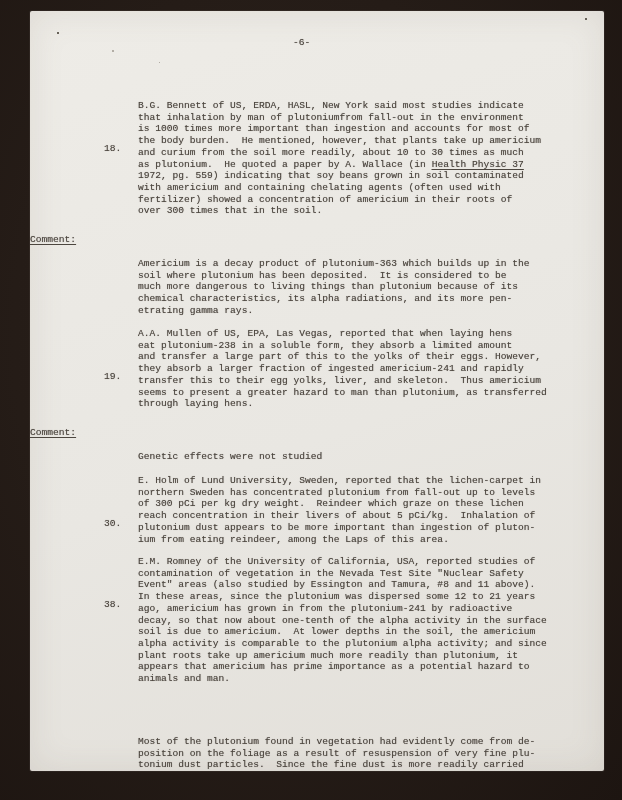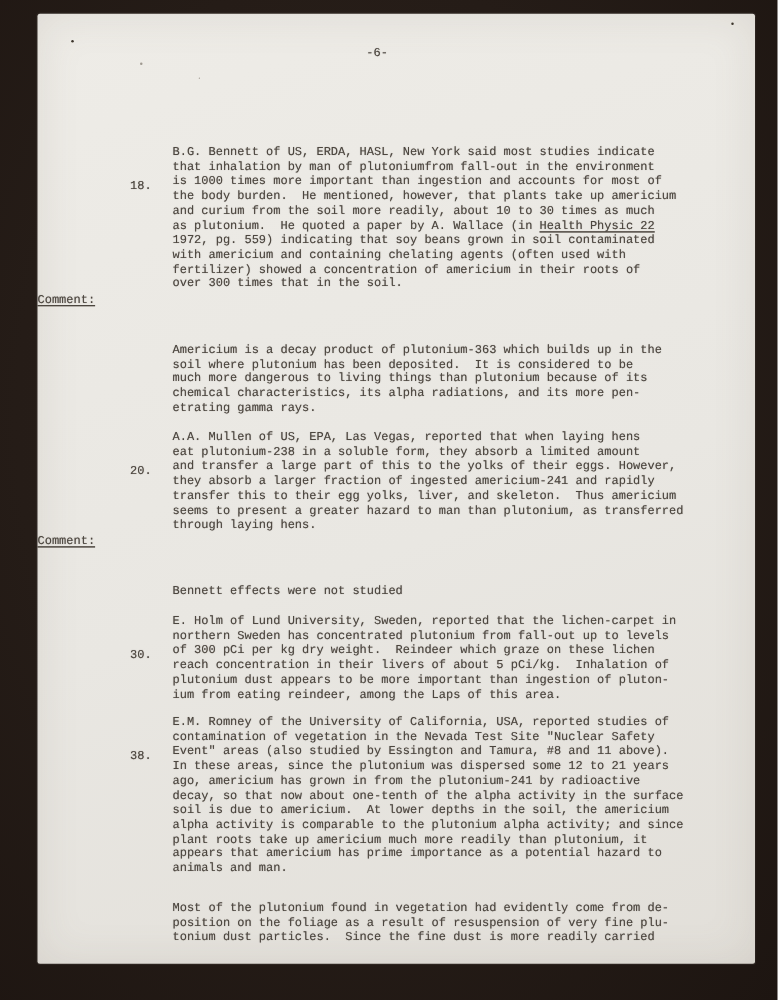--- a/index.html
+++ b/index.html
@@ -16,76 +16,76 @@
     border-radius:2px;
     box-shadow:0 0 0 1px rgba(255,255,255,0.05), inset 0 0 34px rgba(125,115,100,0.14);
   }
   .doc{
     font-size:9.6px;line-height:11.7px;color:#4c463f;
     text-shadow:0 0 0.7px rgba(76,70,63,0.55);
   }
   .pageno{position:absolute;top:26px;left:263px;}
   section{position:absolute;left:0;right:0;}
   .num{position:absolute;left:74px;top:0;margin-top:43px;}
-  .body{margin-left:108px;white-space:pre-wrap;margin-top:16px;}
+  .body{margin-left:108px;white-space:pre-wrap;}
   .heading{text-decoration:underline;text-underline-offset:2px;}
   .u{text-decoration:underline;text-underline-offset:2px;}
   .speck{position:absolute;border-radius:50%;background:rgba(95,86,74,0.55);}
   .speck.dark{background:#3b342b;}
 </style>
 </head>
 <body>
 
 <div class="page doc">
 
   <div class="pageno">-6-</div>
 
   <section style="top:89px">
     <span class="num">18.</span>
     <div class="body"><span>B.G. Bennett of US, ERDA, HASL, New York said most studies indicate
 that inhalation by man of plutoniumfrom fall-out in the environment
 is 1000 times more important than ingestion and accounts for most of
 the body burden.  He mentioned, however, that plants take up americium
 and curium from the soil more readily, about 10 to 30 times as much
-as plutonium.  He quoted a paper by A. Wallace (in </span><span class="u">Health Physic 22</span><span>
+as plutonium.  He quoted a paper by A. Wallace (in </span><span class="u">Health Physic 37</span><span>
 1972, pg. 559) indicating that soy beans grown in soil contaminated
 with americium and containing chelating agents (often used with
 fertilizer) showed a concentration of americium in their roots of
 over 300 times that in the soil.</span></div>
   </section>
 
   <section style="top:223px">
     <div class="heading">Comment:</div>
   </section>
 
   <section style="top:247px">
     <div class="body">Americium is a decay product of plutonium-363 which builds up in the
 soil where plutonium has been deposited.  It is considered to be
 much more dangerous to living things than plutonium because of its
 chemical characteristics, its alpha radiations, and its more pen-
 etrating gamma rays.</div>
   </section>
 
   <section style="top:317px">
-    <span class="num">20.</span>
+    <span class="num">19.</span>
     <div class="body">A.A. Mullen of US, EPA, Las Vegas, reported that when laying hens
 eat plutonium-238 in a soluble form, they absorb a limited amount
 and transfer a large part of this to the yolks of their eggs. However,
 they absorb a larger fraction of ingested americium-241 and rapidly
 transfer this to their egg yolks, liver, and skeleton.  Thus americium
 seems to present a greater hazard to man than plutonium, as transferred
 through laying hens.</div>
   </section>
 
   <section style="top:416px">
     <div class="heading">Comment:</div>
   </section>
 
   <section style="top:440px">
-    <div class="body">Bennett effects were not studied</div>
+    <div class="body">Genetic effects were not studied</div>
   </section>
 
   <section style="top:464px">
     <span class="num">30.</span>
     <div class="body">E. Holm of Lund University, Sweden, reported that the lichen-carpet in
 northern Sweden has concentrated plutonium from fall-out up to levels
 of 300 pCi per kg dry weight.  Reindeer which graze on these lichen
 reach concentration in their livers of about 5 pCi/kg.  Inhalation of
 plutonium dust appears to be more important than ingestion of pluton-
 ium from eating reindeer, among the Laps of this area.</div>
@@ -99,21 +99,21 @@
 In these areas, since the plutonium was dispersed some 12 to 21 years
 ago, americium has grown in from the plutonium-241 by radioactive
 decay, so that now about one-tenth of the alpha activity in the surface
 soil is due to americium.  At lower depths in the soil, the americium
 alpha activity is comparable to the plutonium alpha activity; and since
 plant roots take up americium much more readily than plutonium, it
 appears that americium has prime importance as a potential hazard to
 animals and man.</div>
   </section>
 
-  <section style="top:694px">
+  <section style="top:725px">
     <div class="body">Most of the plutonium found in vegetation had evidently come from de-
 position on the foliage as a result of resuspension of very fine plu-
 tonium dust particles.  Since the fine dust is more readily carried</div>
   </section>
 
   <div class="speck dark" style="left:27px;top:21px;width:2px;height:2px;"></div>
   <div class="speck" style="left:82px;top:39px;width:2px;height:2px;"></div>
   <div class="speck" style="left:129px;top:51px;width:1px;height:1px;"></div>
   <div class="speck dark" style="left:555px;top:7px;width:2px;height:2px;"></div>
   <div class="speck" style="left:185px;top:289px;width:1px;height:1px;"></div>

